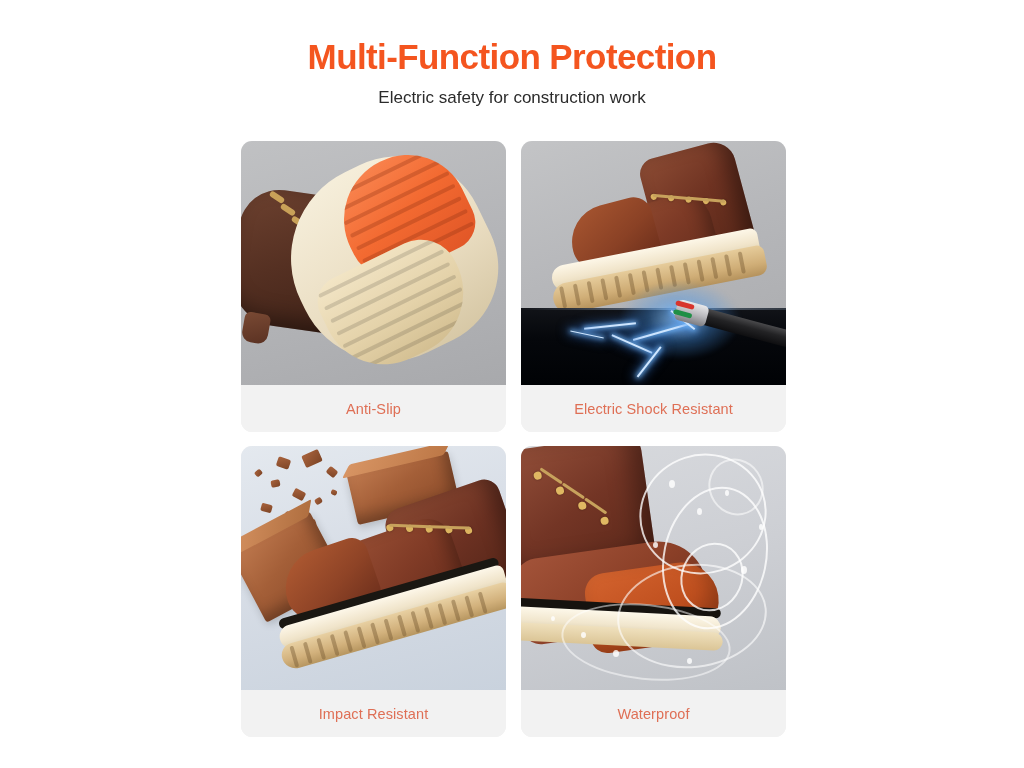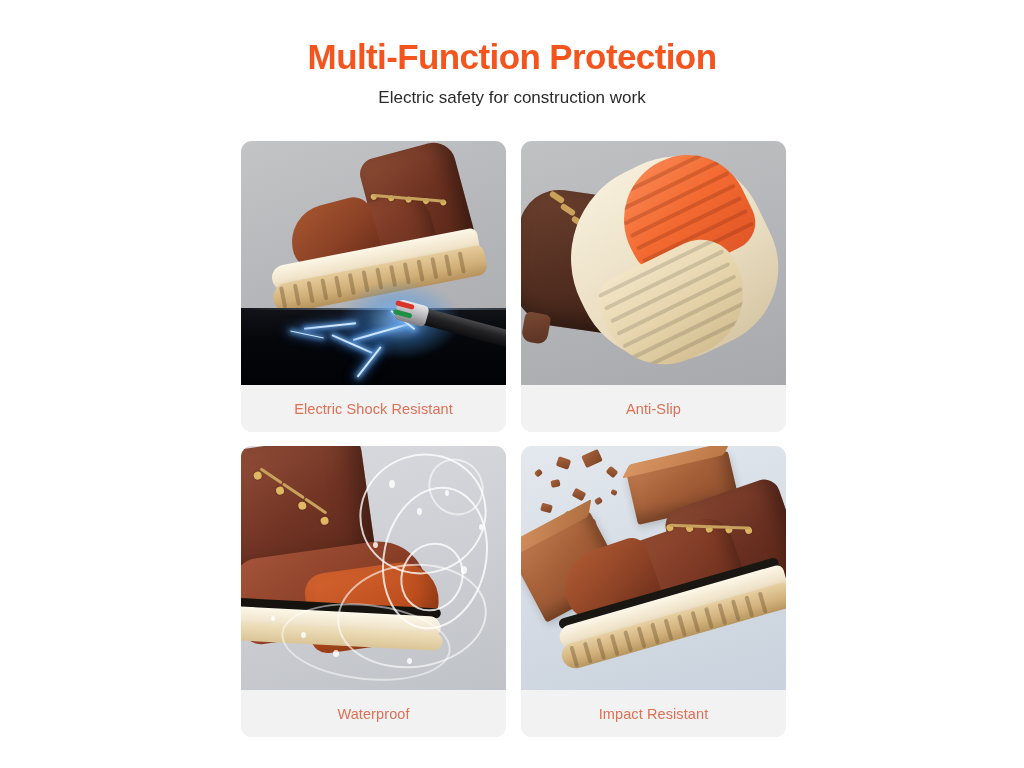--- a/index.html
+++ b/index.html
@@ -361,20 +361,64 @@
 <body>
 
 <div class="page">
 
   <div class="header">
     <div class="page-title">Multi-Function Protection</div>
     <div class="page-subtitle">Electric safety for construction work</div>
   </div>
 
   <div class="feature-grid">
+
+    <div class="feature-card">
+      <div class="card-image">
+        <div class="scene-slip">
+
+          <div class="slip-shaft"></div>
+          <div class="slip-heel-tab"></div>
+          <div class="slip-laces">
+            <i style="left:0px;  top:0px;  transform:rotate(18deg);"></i>
+            <i style="left:14px; top:9px;  transform:rotate(18deg);"></i>
+            <i style="left:28px; top:18px; transform:rotate(18deg);"></i>
+            <i style="left:42px; top:27px; transform:rotate(18deg);"></i>
+          </div>
+
+          <div class="sole-wrap">
+            <div class="sole-rim"></div>
+            <div class="sole-orange">
+              <span class="tread">
+                <i style="top:10px;"></i>
+                  <i style="top:24px;"></i>
+                  <i style="top:38px;"></i>
+                <i style="top:52px;"></i>
+                  <i style="top:66px;"></i>
+                  <i style="top:80px;"></i>
+                <i style="top:94px;"></i>
+              </span>
+            </div>
+            <div class="sole-tan">
+              <span class="tread">
+                <i style="top:8px;"></i>
+                  <i style="top:22px;"></i>
+                  <i style="top:36px;"></i>
+                <i style="top:50px;"></i>
+                  <i style="top:64px;"></i>
+                  <i style="top:78px;"></i>
+                <i style="top:92px;"></i>
+              </span>
+            </div>
+          </div>
+
+        </div>
+      </div>
+      <div class="card-caption">Anti-Slip</div>
+    </div>
 
     <div class="feature-card">
       <div class="card-image">
         <div class="scene-electric">
 
           <div class="boot b1-wrap">
             <div class="b1-shaft"></div>
             <div class="b1-vamp"></div>
             <div class="b1-toecap"></div>
             <div class="b1-eyelets">
@@ -422,111 +466,20 @@
           <div class="cable">
             <div class="cable-tip">
               <span class="cable-core-r"></span>
               <span class="cable-core-g"></span>
             </div>
           </div>
 
         </div>
       </div>
       <div class="card-caption">Electric Shock Resistant</div>
-    </div>
-
-    <div class="feature-card">
-      <div class="card-image">
-        <div class="scene-slip">
-
-          <div class="slip-shaft"></div>
-          <div class="slip-heel-tab"></div>
-          <div class="slip-laces">
-            <i style="left:0px;  top:0px;  transform:rotate(18deg);"></i>
-            <i style="left:14px; top:9px;  transform:rotate(18deg);"></i>
-            <i style="left:28px; top:18px; transform:rotate(18deg);"></i>
-            <i style="left:42px; top:27px; transform:rotate(18deg);"></i>
-          </div>
-
-          <div class="sole-wrap">
-            <div class="sole-rim"></div>
-            <div class="sole-orange">
-              <span class="tread">
-                <i style="top:10px;"></i>
-                  <i style="top:24px;"></i>
-                  <i style="top:38px;"></i>
-                <i style="top:52px;"></i>
-                  <i style="top:66px;"></i>
-                  <i style="top:80px;"></i>
-                <i style="top:94px;"></i>
-              </span>
-            </div>
-            <div class="sole-tan">
-              <span class="tread">
-                <i style="top:8px;"></i>
-                  <i style="top:22px;"></i>
-                  <i style="top:36px;"></i>
-                <i style="top:50px;"></i>
-                  <i style="top:64px;"></i>
-                  <i style="top:78px;"></i>
-                <i style="top:92px;"></i>
-              </span>
-            </div>
-          </div>
-
-        </div>
-      </div>
-      <div class="card-caption">Anti-Slip</div>
-    </div>
-
-    <div class="feature-card">
-      <div class="card-image">
-        <div class="scene-water">
-
-          <div class="w-boot">
-            <div class="w-shaft"></div>
-            <div class="w-eyelets">
-              <i style="left:4px;  top:2px;"></i>
-              <i style="left:22px; top:22px;"></i>
-              <i style="left:40px; top:42px;"></i>
-              <i style="left:58px; top:62px;"></i>
-              <span class="lace" style="left:8px;  top:8px;  width:26px; transform:rotate(48deg);"></span>
-              <span class="lace" style="left:26px; top:28px; width:26px; transform:rotate(48deg);"></span>
-              <span class="lace" style="left:44px; top:48px; width:26px; transform:rotate(48deg);"></span>
-            </div>
-            <div class="w-vamp"></div>
-            <div class="w-toe"></div>
-            <div class="w-welt"></div>
-            <div class="w-mid"></div>
-            <div class="w-out"></div>
-          </div>
-
-          <div class="splash">
-            <i style="left:118px; top:8px;   width:128px; height:120px; transform:rotate(-18deg);"></i>
-            <i style="left:142px; top:40px;  width:104px; height:144px; transform:rotate(12deg);"></i>
-            <i style="left:96px;  top:118px; width:150px; height:104px; transform:rotate(-6deg); border-color:rgba(255,255,255,.6);"></i>
-            <i style="left:40px;  top:158px; width:170px; height:76px;  transform:rotate(6deg);  border-color:rgba(255,255,255,.5);"></i>
-            <i style="left:160px; top:96px;  width:62px;  height:70px;  transform:rotate(24deg);"></i>
-            <i style="left:188px; top:12px;  width:54px;  height:58px;  transform:rotate(-34deg); border-color:rgba(255,255,255,.55);"></i>
-          </div>
-
-          <span class="droplet" style="left:148px; top:34px;  width:6px;  height:8px;"></span>
-          <span class="droplet" style="left:176px; top:62px;  width:5px;  height:7px;"></span>
-          <span class="droplet" style="left:204px; top:44px;  width:4px;  height:6px;"></span>
-          <span class="droplet" style="left:132px; top:96px;  width:5px;  height:6px;"></span>
-          <span class="droplet" style="left:220px; top:120px; width:6px;  height:8px;"></span>
-          <span class="droplet" style="left:60px;  top:186px; width:5px;  height:6px;"></span>
-          <span class="droplet" style="left:92px;  top:204px; width:6px;  height:7px;"></span>
-          <span class="droplet" style="left:166px; top:212px; width:5px;  height:6px;"></span>
-          <span class="droplet" style="left:30px;  top:170px; width:4px;  height:5px;"></span>
-          <span class="droplet" style="left:238px; top:78px;  width:4px;  height:6px;"></span>
-
-        </div>
-      </div>
-      <div class="card-caption">Waterproof</div>
     </div>
 
     <div class="feature-card">
       <div class="card-image">
         <div class="scene-impact">
 
           <div class="debris">
             <i style="left:36px; top:12px; width:13px; height:10px; transform:rotate(18deg);"></i>
             <i style="left:62px; top:6px;  width:18px; height:13px; transform:rotate(-24deg);"></i>
             <i style="left:86px; top:22px; width:10px; height:8px;  transform:rotate(40deg);"></i>
@@ -579,14 +532,61 @@
                   <i style="left:206px;"></i>
               </span>
             </div>
           </div>
 
         </div>
       </div>
       <div class="card-caption">Impact Resistant</div>
     </div>
 
+    <div class="feature-card">
+      <div class="card-image">
+        <div class="scene-water">
+
+          <div class="w-boot">
+            <div class="w-shaft"></div>
+            <div class="w-eyelets">
+              <i style="left:4px;  top:2px;"></i>
+              <i style="left:22px; top:22px;"></i>
+              <i style="left:40px; top:42px;"></i>
+              <i style="left:58px; top:62px;"></i>
+              <span class="lace" style="left:8px;  top:8px;  width:26px; transform:rotate(48deg);"></span>
+              <span class="lace" style="left:26px; top:28px; width:26px; transform:rotate(48deg);"></span>
+              <span class="lace" style="left:44px; top:48px; width:26px; transform:rotate(48deg);"></span>
+            </div>
+            <div class="w-vamp"></div>
+            <div class="w-toe"></div>
+            <div class="w-welt"></div>
+            <div class="w-mid"></div>
+            <div class="w-out"></div>
+          </div>
+
+          <div class="splash">
+            <i style="left:118px; top:8px;   width:128px; height:120px; transform:rotate(-18deg);"></i>
+            <i style="left:142px; top:40px;  width:104px; height:144px; transform:rotate(12deg);"></i>
+            <i style="left:96px;  top:118px; width:150px; height:104px; transform:rotate(-6deg); border-color:rgba(255,255,255,.6);"></i>
+            <i style="left:40px;  top:158px; width:170px; height:76px;  transform:rotate(6deg);  border-color:rgba(255,255,255,.5);"></i>
+            <i style="left:160px; top:96px;  width:62px;  height:70px;  transform:rotate(24deg);"></i>
+            <i style="left:188px; top:12px;  width:54px;  height:58px;  transform:rotate(-34deg); border-color:rgba(255,255,255,.55);"></i>
+          </div>
+
+          <span class="droplet" style="left:148px; top:34px;  width:6px;  height:8px;"></span>
+          <span class="droplet" style="left:176px; top:62px;  width:5px;  height:7px;"></span>
+          <span class="droplet" style="left:204px; top:44px;  width:4px;  height:6px;"></span>
+          <span class="droplet" style="left:132px; top:96px;  width:5px;  height:6px;"></span>
+          <span class="droplet" style="left:220px; top:120px; width:6px;  height:8px;"></span>
+          <span class="droplet" style="left:60px;  top:186px; width:5px;  height:6px;"></span>
+          <span class="droplet" style="left:92px;  top:204px; width:6px;  height:7px;"></span>
+          <span class="droplet" style="left:166px; top:212px; width:5px;  height:6px;"></span>
+          <span class="droplet" style="left:30px;  top:170px; width:4px;  height:5px;"></span>
+          <span class="droplet" style="left:238px; top:78px;  width:4px;  height:6px;"></span>
+
+        </div>
+      </div>
+      <div class="card-caption">Waterproof</div>
+    </div>
+
   </div>
 </div>
 
 </body></html>

